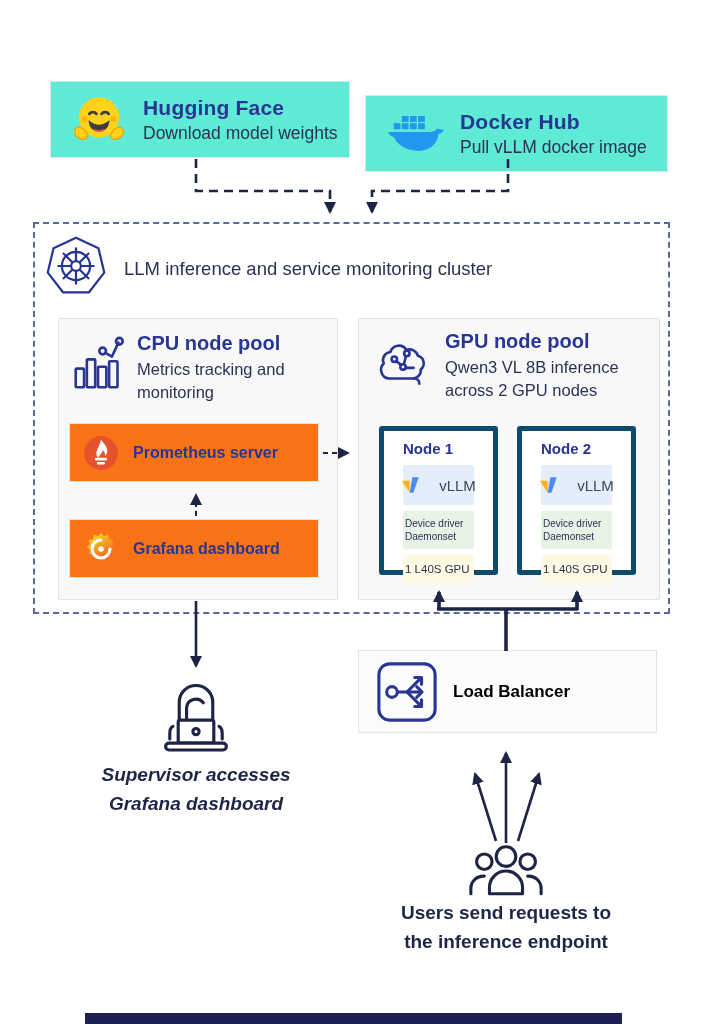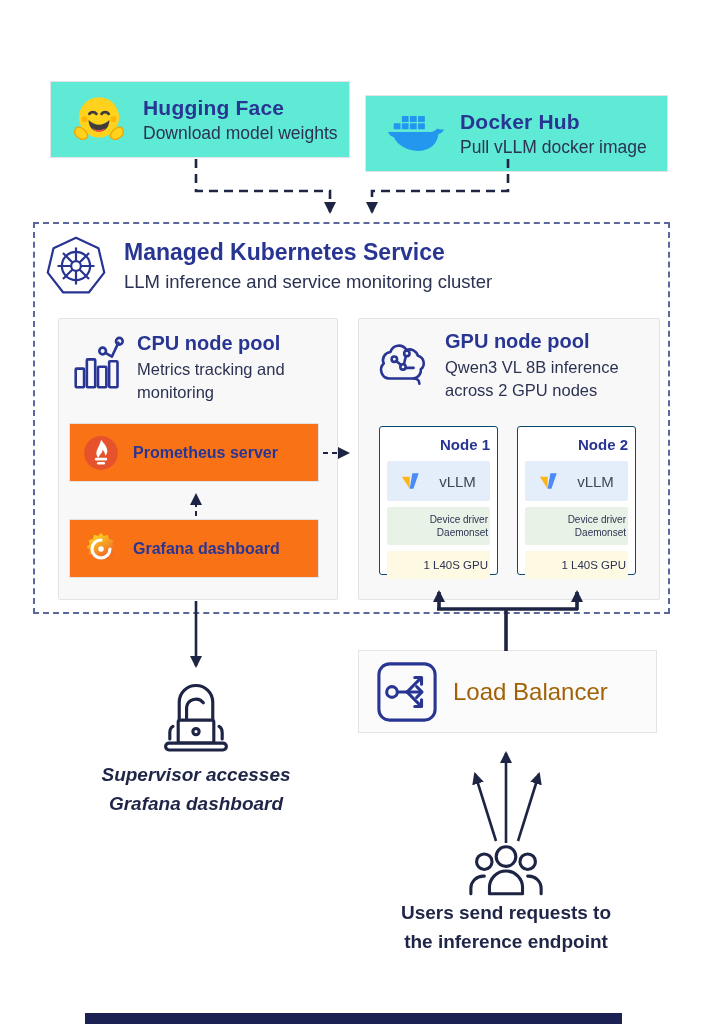--- a/index.html
+++ b/index.html
@@ -30,38 +30,38 @@
 
   
   .component {
     position:absolute; background:#f97316; border:1px solid #e2e2e6;
     display:flex; align-items:center; gap:13px; padding-left:12px;
   }
   .component-label { font-size:16px; font-weight:bold; color:#283593; }
 
   
   .node-card {
-    position:absolute; background:#ffffff; border:1px solid #0c4a6e;
-    border-radius:3px; padding:7px 7px; text-align:right;
+    position:absolute; background:#ffffff; border:5px solid #0c4a6e;
+    border-radius:3px; padding:7px 19px; text-align:left;
   }
   .node-title { font-size:15px; font-weight:bold; color:#283593; margin:2px 0 8px 0; }
   .node-row { border-radius:2px; margin-top:6px; }
   .row-vllm {
     background:#e4edfa; height:40px; display:flex; align-items:center;
     justify-content:center; gap:19px; font-size:15px; color:#3f4656; margin-top:0;
   }
   .row-daemon { background:#e9f2e6; font-size:10px; color:#2b3252; padding:6px 2px; line-height:1.3; }
   .row-gpu    { background:#fdf9e2; font-size:11.5px; color:#2b3252; padding:8px 2px; }
 
   
   .lb-box {
     position:absolute; display:flex; align-items:center; gap:15px;
     background:#fbfbfc; border:1px solid #e4e4e8; padding-left:17px;
   }
-  .lb-title { font-size:24px; font-weight:normal; color:#a16207; }
+  .lb-title { font-size:17px; font-weight:bold; color:#000000; }
 
   
   .caption {
     position:absolute; text-align:center; font-weight:bold;
     color:#1f2547; font-size:19px; line-height:1.55;
   }
   .icon-abs { position:absolute; }
   .connectors { position:absolute; left:0; top:0; pointer-events:none; }
   .footer-bar { position:absolute; background:#1b2153; }
 </style>
@@ -119,21 +119,20 @@
         <polygon points="34,4 59.5,16 66,43.5 48.5,66 19.5,66 2,43.5 8.5,16"></polygon>
         <line x1="34" y1="15" x2="34" y2="57"></line>
         <line x1="13" y1="36" x2="55" y2="36"></line>
         <line x1="19.2" y1="21.2" x2="48.8" y2="50.8"></line>
         <line x1="48.8" y1="21.2" x2="19.2" y2="50.8"></line>
         <circle cx="34" cy="36" r="16" fill="none"></circle>
         <circle cx="34" cy="36" r="5.5" fill="#ffffff"></circle>
       </svg>
     </span>
     <div>
-      <div class="k8s-title">Managed Kubernetes Service</div>
       <div class="k8s-sub">LLM inference and service monitoring cluster</div>
     </div>
   </div>
 
   <div class="pool" style="left:58px; top:318px; width:280px; height:282px;"></div>
   <div class="pool-header" style="left:72px; top:332px; width:256px;">
     <span style="display:flex; margin-top:2px;">
       <svg width="52" height="60" viewBox="0 0 56 62" fill="none" stroke="#283593" stroke-width="2.8" stroke-linecap="round" stroke-linejoin="round">
         <rect x="4" y="36" width="9" height="20" rx="1"></rect>
         <rect x="16" y="26" width="9" height="30" rx="1"></rect>

